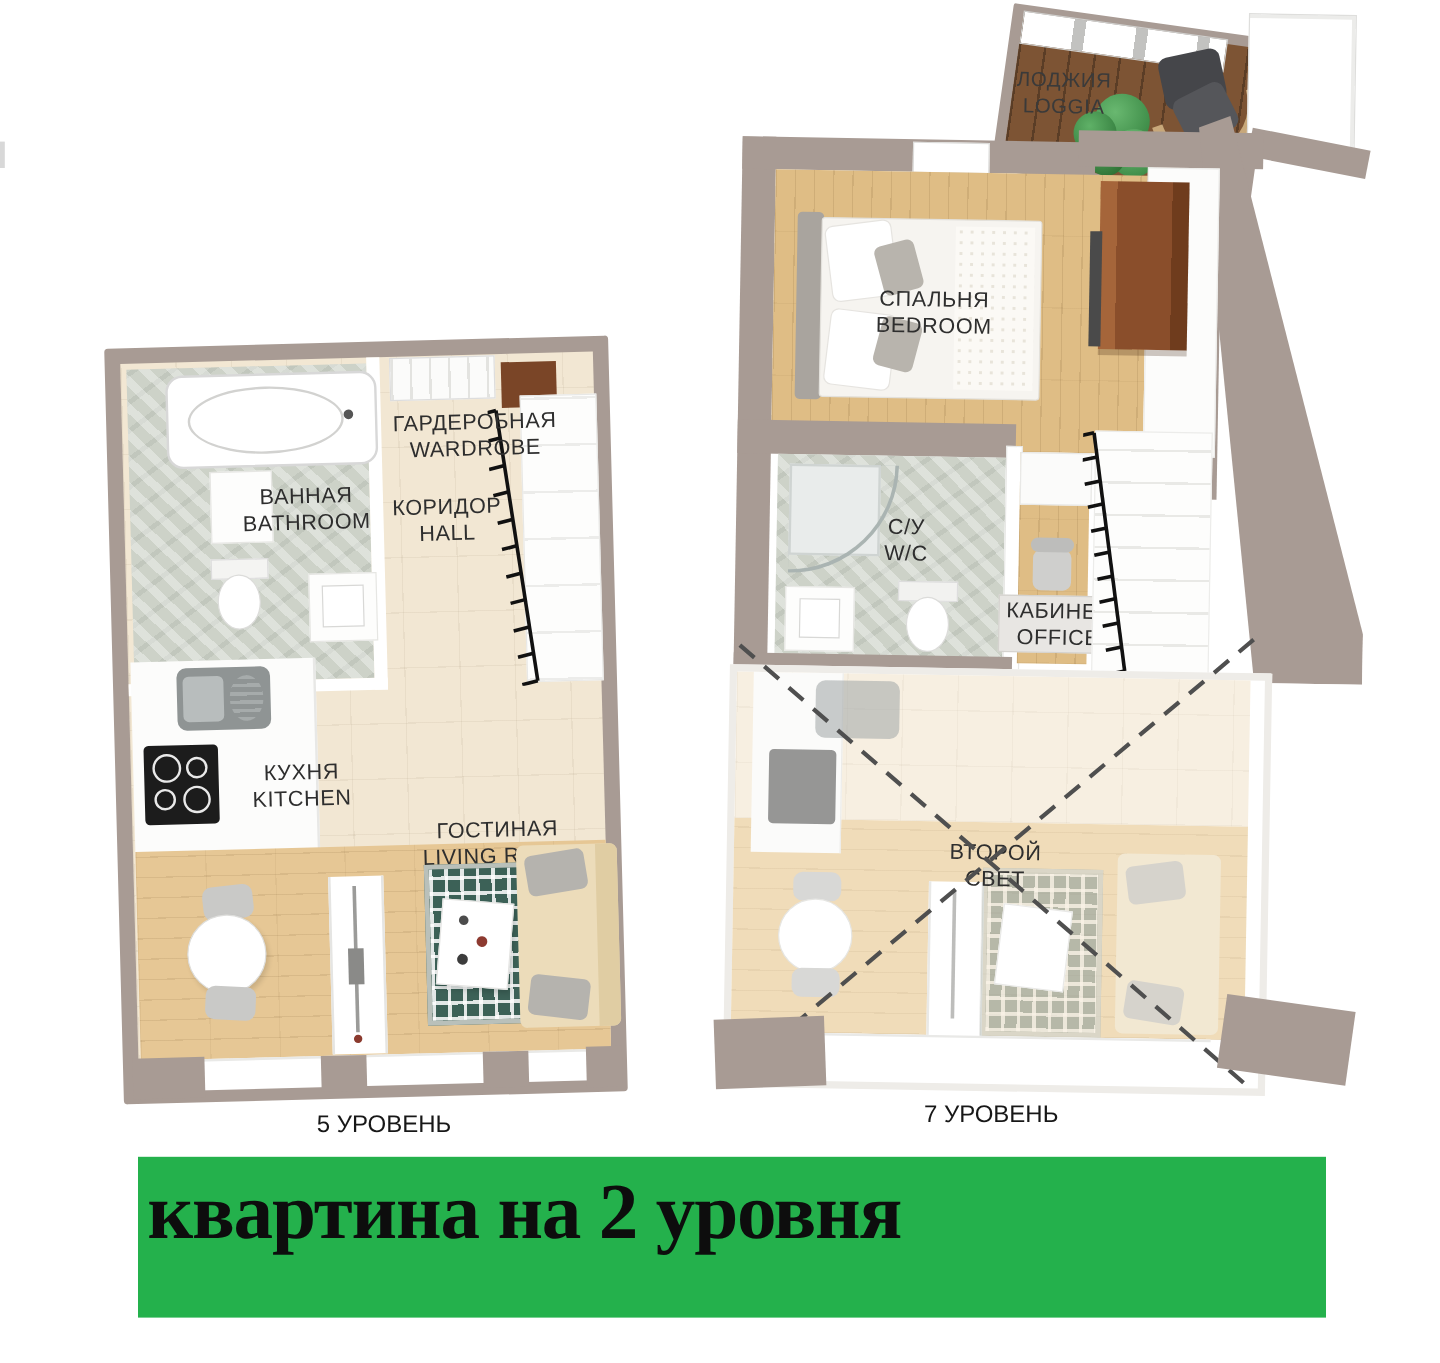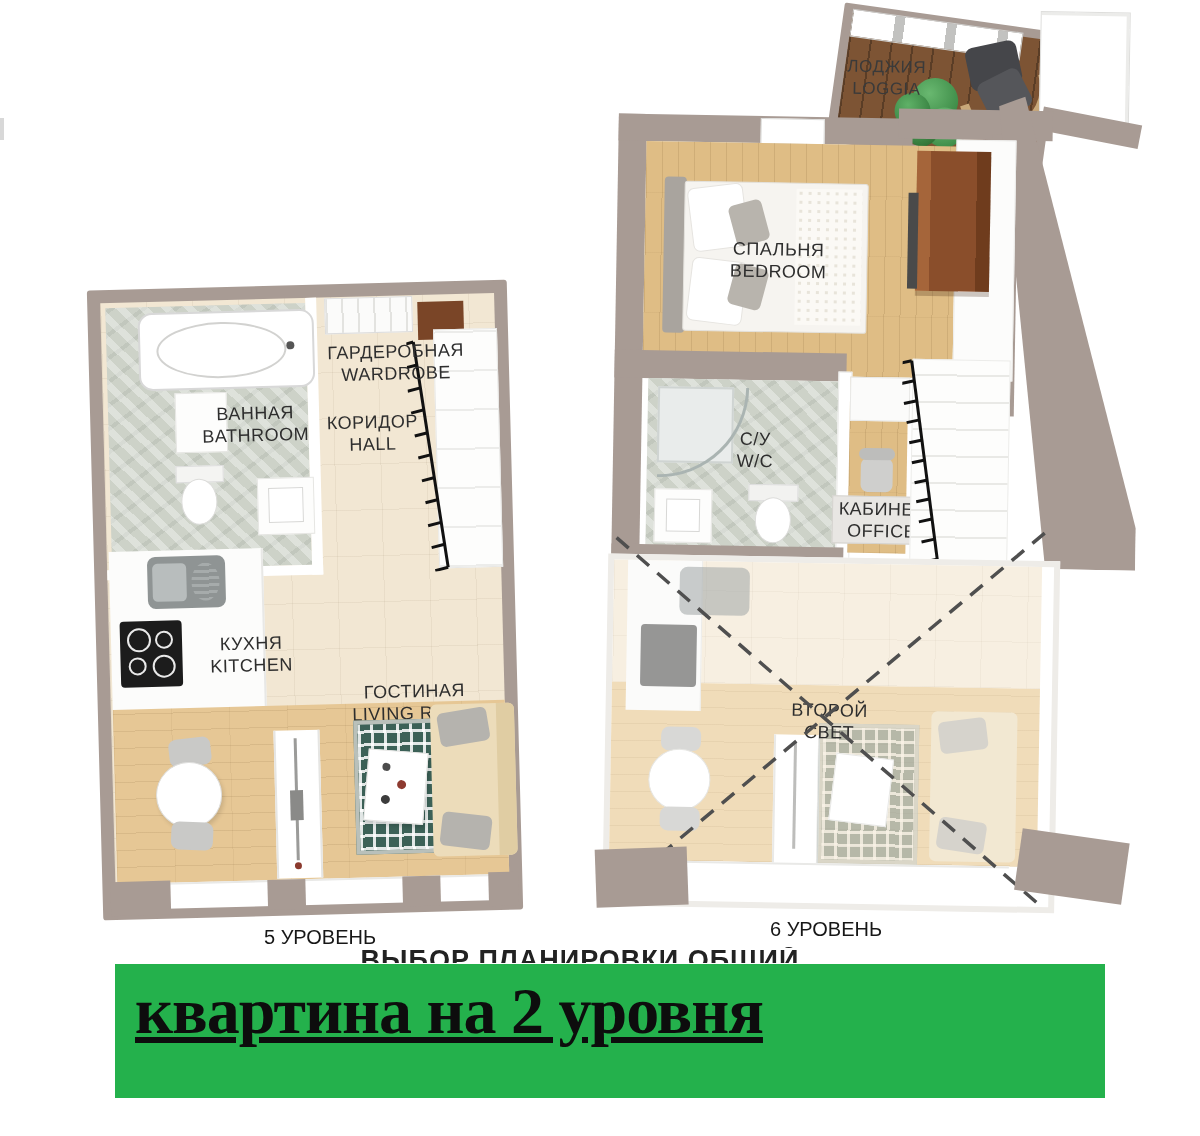--- a/index.html
+++ b/index.html
@@ -279,23 +279,20 @@
 
     <svg class="a" style="left:-5px;top:528px;" width="470" height="392" viewBox="0 0 470 392">
       <line x1="18" y1="14" x2="452" y2="378" stroke="#4f4f4f" stroke-width="3.5" stroke-dasharray="16 11"></line>
       <line x1="446" y1="2" x2="8" y2="382" stroke="#4f4f4f" stroke-width="3.5" stroke-dasharray="16 11"></line>
     </svg>
     <div class="a wall" style="left:-2px;top:852px;width:92px;height:58px;transform:rotate(-3deg);"></div>
     <div class="a wall" style="left:420px;top:832px;width:108px;height:62px;transform:rotate(7deg);"></div>
   </div>
 
   <div class="a cap" style="left:220px;top:926px;width:200px;">5 УРОВЕНЬ</div>
-  <div class="a cap" style="left:726px;top:918px;width:200px;">6 УРОВЕНЬ</div>
-
-  <div class="a" style="left:300px;top:947px;width:560px;height:16px;overflow:hidden;text-align:center;">
-    <span style="font-family:'Liberation Sans',sans-serif;font-weight:700;font-size:27px;line-height:27px;color:#222;letter-spacing:1px;white-space:nowrap;">ВЫБОР ПЛАНИРОВКИ ОБЩИЙ</span>
+  <div class="a cap" style="left:726px;top:918px;width:200px;">7 УРОВЕНЬ</div>
+
+
+  <div class="a" style="left:115px;top:964px;width:990px;height:134px;background:#24b14c;">
+    <div class="a banner-text" style="left:8px;top:10px;width:950px;">квартина на 2 уровня</div>
   </div>
 
-  <div class="a" style="left:115px;top:964px;width:990px;height:134px;background:#24b14c;">
-    <div class="a banner-text" style="left:20px;top:10px;width:950px;text-decoration:underline;">квартина на 2 уровня</div>
-  </div>
-
 </div>
 
 </body></html>

